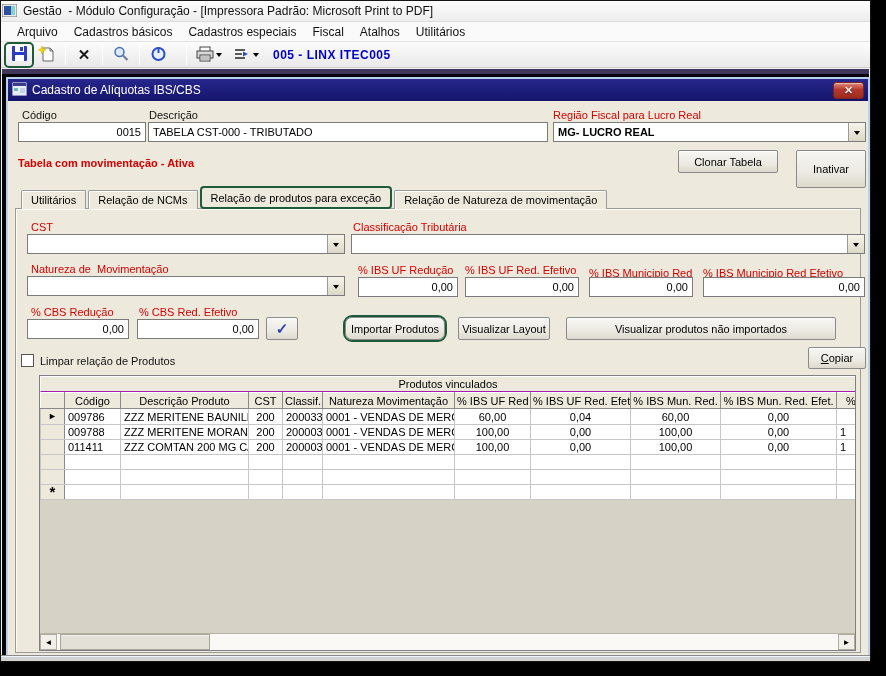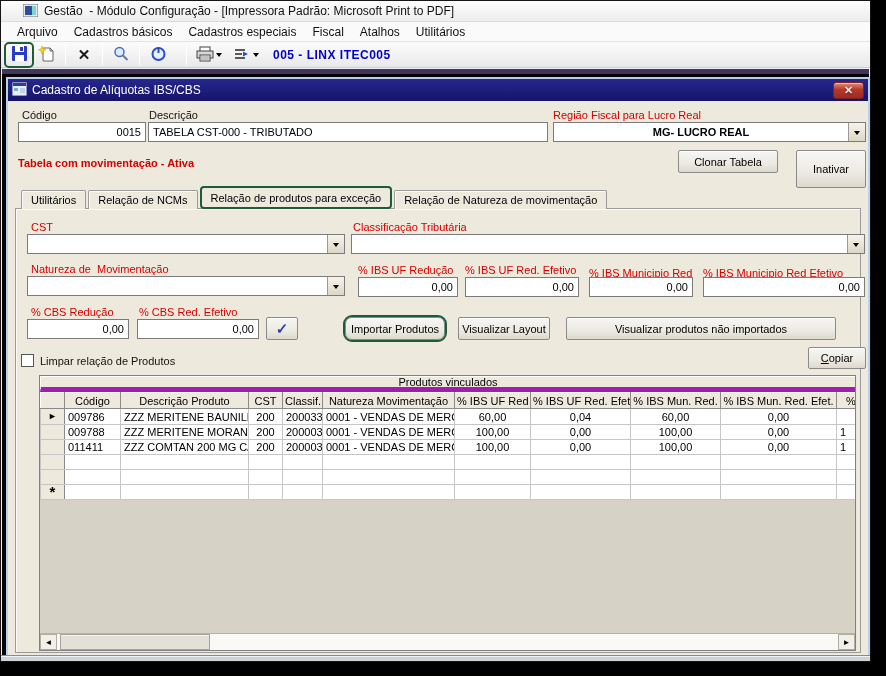--- a/index.html
+++ b/index.html
@@ -2,21 +2,21 @@
 <html><head>
 <meta charset="utf-8">
 <style>
   * { margin:0; padding:0; box-sizing:border-box; }
   html,body { width:886px; height:676px; }
   body { font-family:"Liberation Sans", sans-serif; font-size:11px; color:#000; background:#000; }
   .screen { position:relative; width:886px; height:676px; background:#000; overflow:hidden; }
 
   
   .main-window { position:absolute; left:0; top:0; width:871px; height:662px; background:#f0f0f0; border:1px solid #141414; }
-  .titlebar { height:21px; background:linear-gradient(180deg,#fdfdfd,#ededed); display:flex; align-items:center; padding-left:22px; border-bottom:1px solid #dcdcdc; }
+  .titlebar { height:21px; background:linear-gradient(180deg,#fdfdfd,#ededed); display:flex; align-items:center; padding-left:1px; border-bottom:1px solid #dcdcdc; }
   .titlebar .title-text { margin-left:6px; font-size:12px; color:#111; white-space:pre; }
   .menubar { height:20px; background:#fafafa; display:flex; align-items:center; padding-left:8px; gap:0; border-bottom:1px solid #e3e3e3; }
   .menu-item { padding:2px 8px; font-size:12px; color:#111; cursor:default; }
   .toolbar { height:26px; background:linear-gradient(180deg,#fcfcfc,#e9e9e9); display:flex; align-items:center; padding-left:4px; border-bottom:1px solid #cfcfcf; }
   .tool-btn { width:26px; height:22px; display:flex; align-items:center; justify-content:center; margin:0 1px; }
   .tool-sep { width:1px; height:20px; background:#c4c4c4; border-right:1px solid #fff; margin:0 4px; }
   .hl-green { outline:2px solid #1e5b3b; outline-offset:0px; border-radius:3px; }
   .caret-down { width:0; height:0; border:3px solid transparent; border-top:4px solid #000; margin-left:2px; margin-top:4px; }
   .x-glyph { font-size:15px; font-weight:bold; color:#1a1a1a; }
   .station { color:#0000c8; font-weight:bold; font-size:12px; margin-left:8px; letter-spacing:.5px; }
@@ -31,38 +31,38 @@
   .close-btn { width:31px; height:17px; border:1px solid #7c2320; border-radius:3px; background:linear-gradient(180deg,#e08a7e,#b5372b 45%,#9c2b20); color:#e6e6e6; display:flex; align-items:center; justify-content:center; font-size:11px; font-weight:bold; box-shadow:inset 0 1px 0 rgba(255,255,255,.45); text-shadow:0 1px 1px #5c1410; }
   .child-body { position:relative; width:860px; height:556px; background:#edeadd; overflow:hidden; }
 
   .abs { position:absolute; }
   .lbl { font-size:11px; color:#111; white-space:pre; }
   .red { color:#d40000; }
   .bold { font-weight:bold; }
   .field { background:#fff; border:1px solid #7b7b7b; height:20px; display:flex; align-items:center; padding:0 4px; overflow:hidden; white-space:nowrap; }
   .field.num { justify-content:flex-end; }
   .combo { background:#fff; border:1px solid #7b7b7b; height:20px; display:flex; align-items:center; }
-  .combo .val { flex:1; padding:0 4px; overflow:hidden; white-space:nowrap;text-align:center; }
+  .combo .val { flex:1; padding:0 4px; overflow:hidden; white-space:nowrap; }
   .combo-btn { width:17px; height:18px; background:linear-gradient(180deg,#f6f4ea,#dcd8c8); border-left:1px solid #9a9a9a; display:flex; align-items:center; justify-content:center; }
   .combo-btn .tri { width:0; height:0; border:3px solid transparent; border-top:4px solid #000; margin-top:4px; }
   .btn { background:linear-gradient(180deg,#f7f6f3,#eceae2 60%,#ddd9cd); border:1px solid #8a8a8a; border-radius:2px; display:flex; align-items:center; justify-content:center; font-size:11px; color:#000; box-shadow:inset 0 1px 0 #fff; }
   .btn .lbl-inner { display:block; }
   .copiar .lbl-inner::first-letter { text-decoration:underline; }
 
   
   .tab-panel { border:1px solid #9a9a9a; box-shadow:inset 1px 1px 0 #fdfcf7; background:#edeadd; }
   .tabs-row { display:flex; align-items:flex-end; gap:2px; }
   .tab { height:19px; padding:0 9px; display:flex; align-items:center; background:#edeadd; border:1px solid #9a9a9a; border-bottom:none; border-radius:2px 2px 0 0; box-shadow:inset 1px 1px 0 #fdfcf7; white-space:pre; }
   .tab.active { height:23px; border:2px solid #1e5b3b; border-radius:4px; box-shadow:none; background:#edeadd; z-index:3; position:relative; }
 
   .checkbox { width:13px; height:13px; background:#fff; border:1px solid #555; }
 
   
   .grid { background:#d6d3c6; border:1px solid #808080; overflow:hidden; }
-  .grid-band { height:16px; background:#edeadd; border-top:1px solid #fff; border-left:1px solid #fff; border-bottom:5px solid #a21caf; display:flex; align-items:center; justify-content:center; font-size:11px; }
+  .grid-band { height:16px; background:#edeadd; border-top:1px solid #fff; border-left:1px solid #fff; border-bottom:1px solid #a21caf; display:flex; align-items:center; justify-content:center; font-size:11px; }
   table.dbgrid { border-collapse:collapse; table-layout:fixed; background:#fff; }
   table.dbgrid th { height:16px; background:#edeadd; font-weight:normal; font-size:11px; border-top:1px solid #fff; border-left:1px solid #fff; border-right:1px solid #8a8a8a; border-bottom:1px solid #8a8a8a; overflow:hidden; white-space:nowrap; padding:0 2px; }
   table.dbgrid td { height:15px; background:#fff; border:1px solid #c6c6c6; font-size:11px; overflow:hidden; white-space:nowrap; padding:0 3px; }
   table.dbgrid td.sel { background:#edeadd; border-right:1px solid #8a8a8a; text-align:center; padding:0; }
   td.sel .cur-arrow { font-size:9px; line-height:15px; }
   td.sel .insert-mark { font-size:15px; font-weight:bold; line-height:13px; }
   .hscroll { position:absolute; left:0; bottom:0; height:17px; width:100%; background:#faf9f6; border-top:1px solid #b6b2a6; display:flex; }
   .hs-btn { width:17px; height:16px; background:#f1efe8; border:1px solid #b0ada2; display:flex; align-items:center; justify-content:center; font-size:8px; color:#000; }
   .hs-track { position:relative; flex:1; }
   .hs-thumb { position:absolute; left:3px; top:0px; width:150px; height:16px; background:#e3e0d7; border:1px solid #a6a398; box-shadow:inset 0 1px 0 #f6f4ee; }

